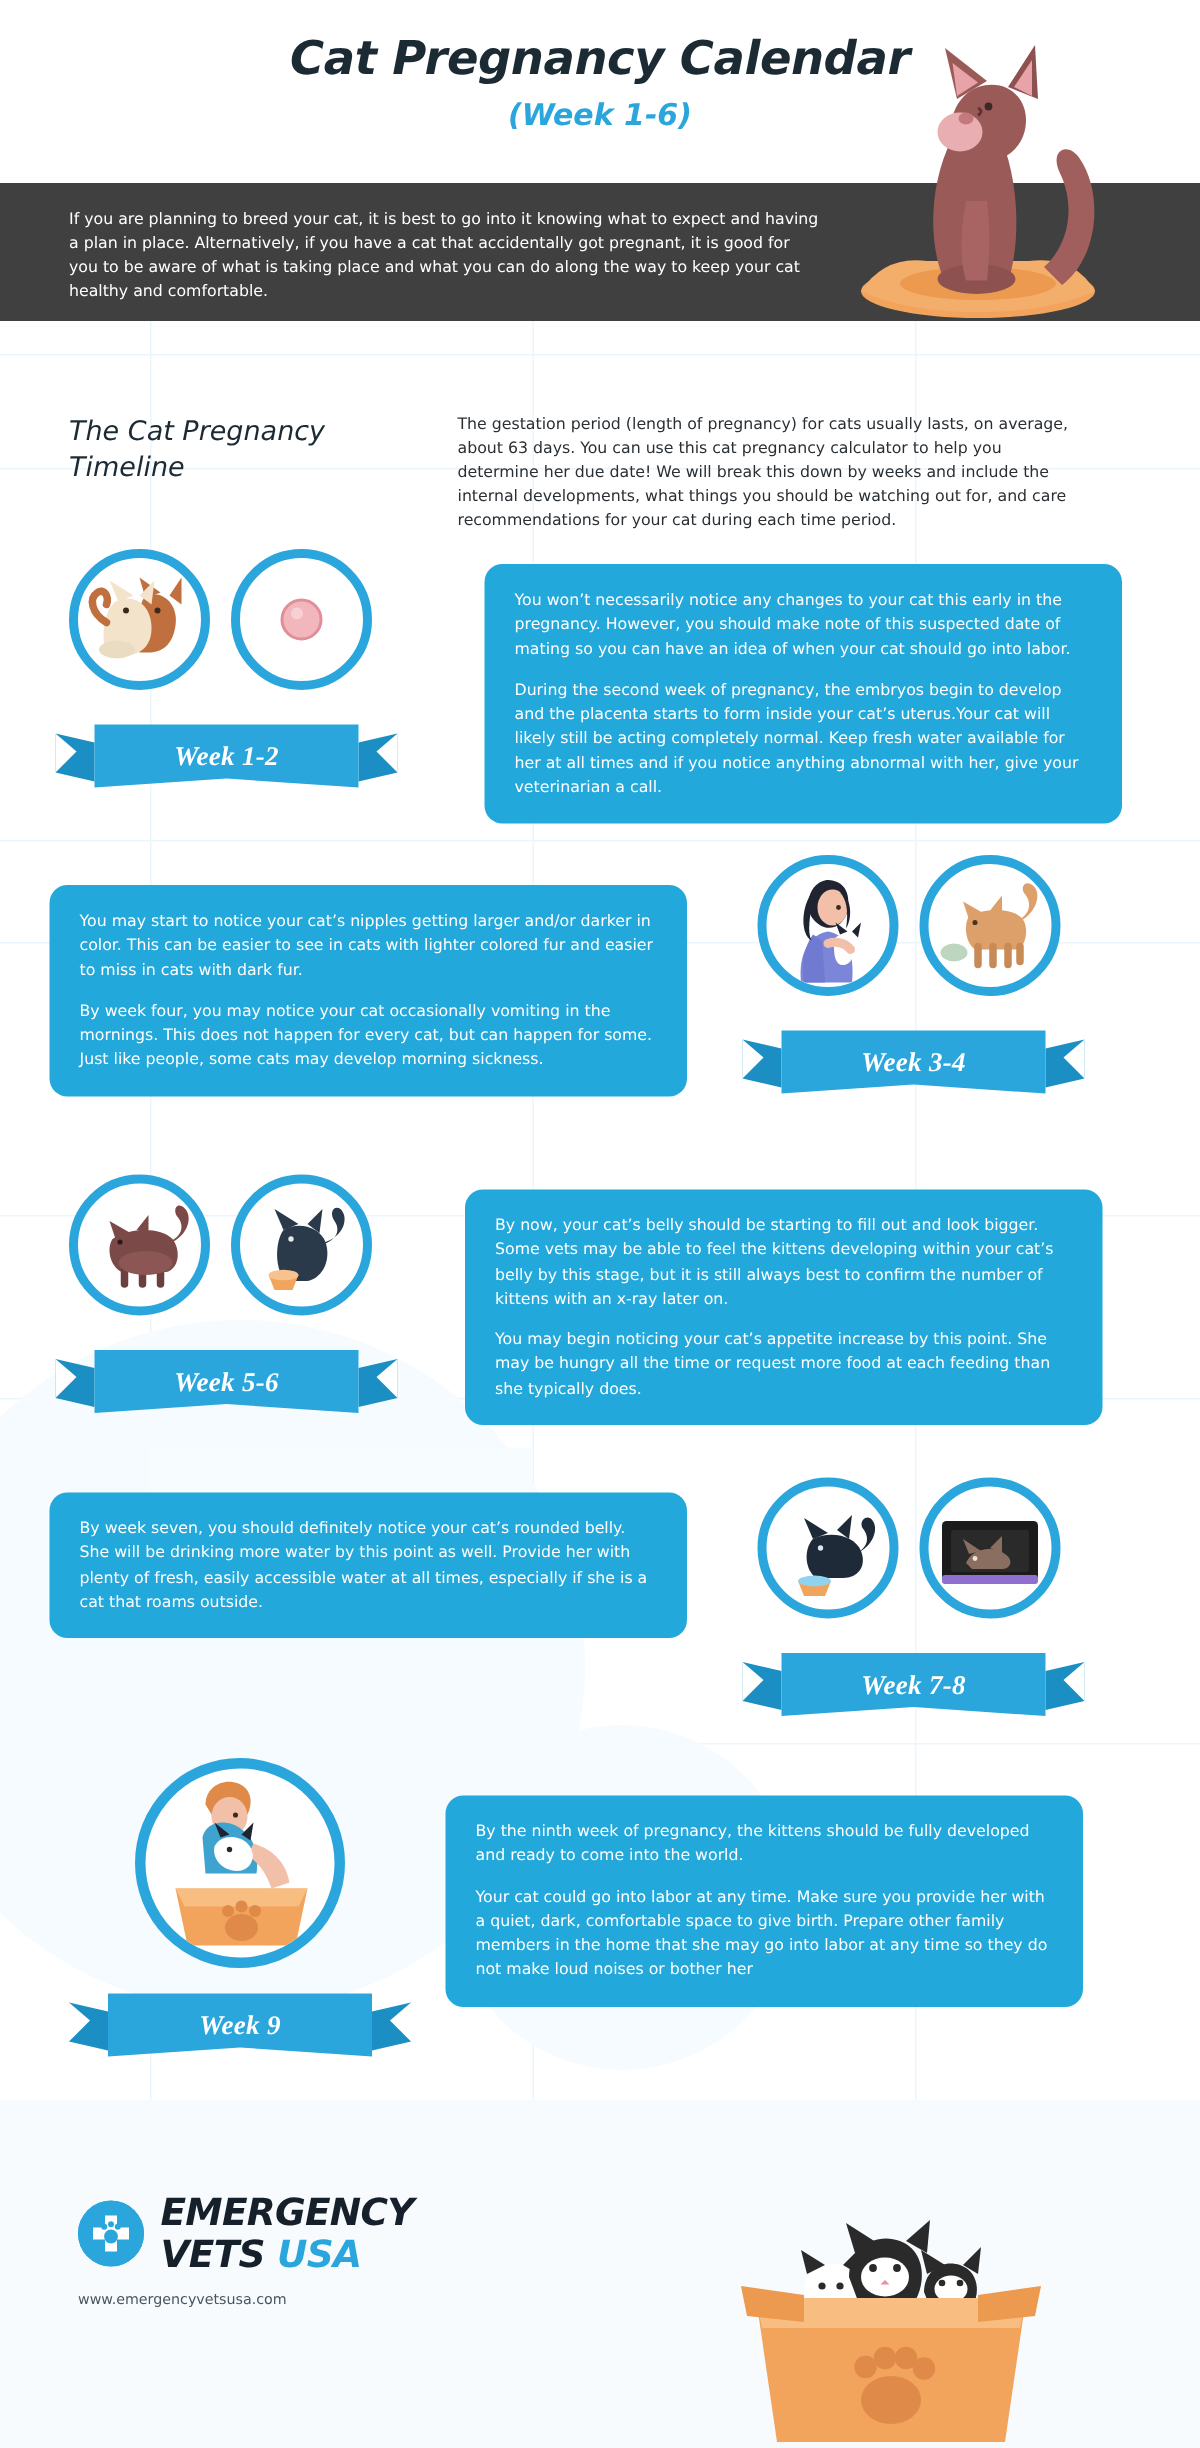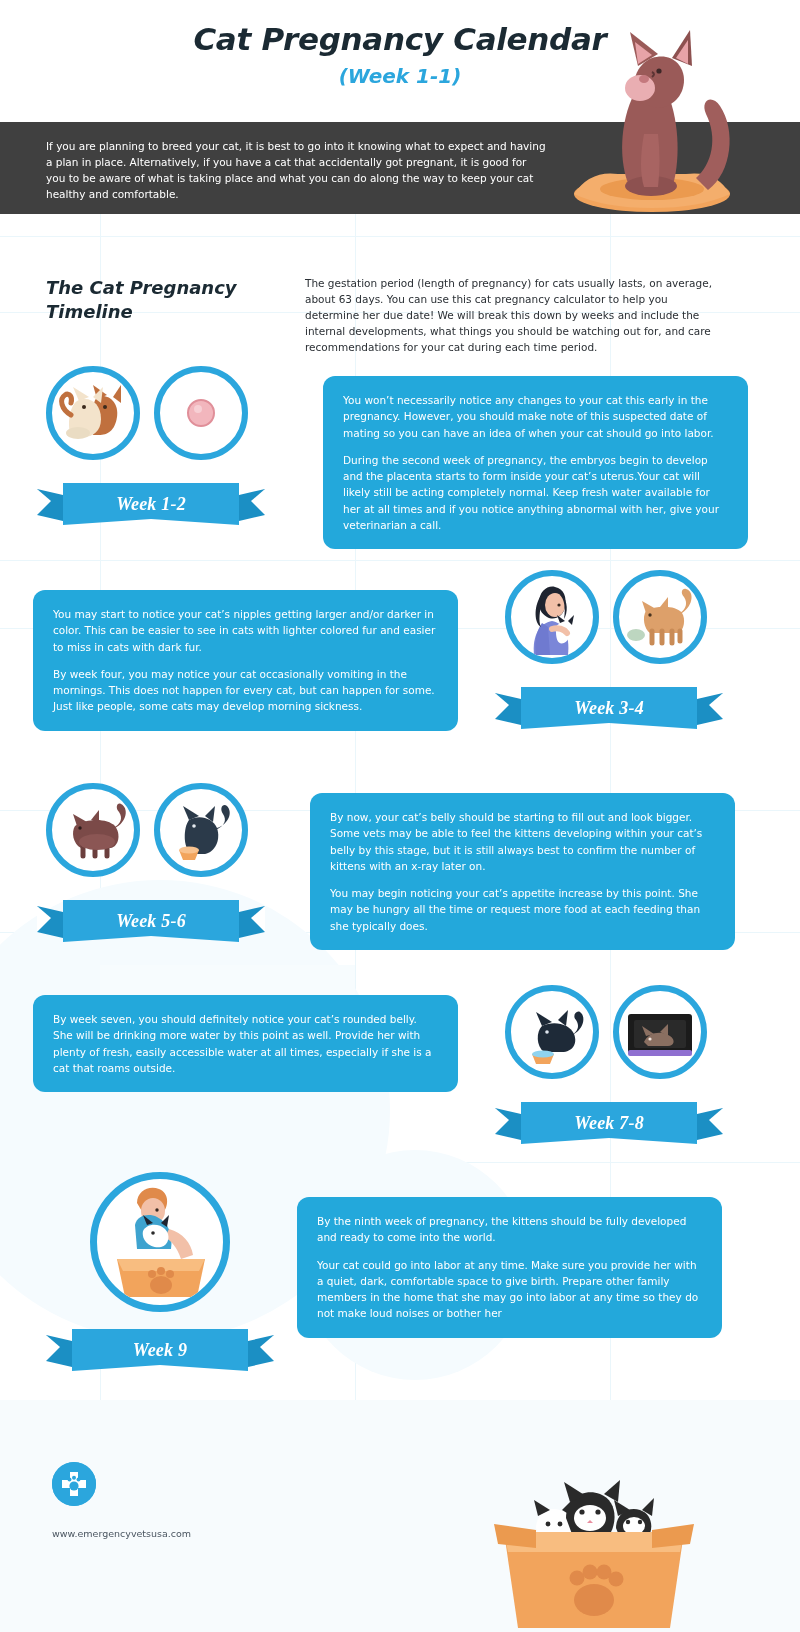--- a/index.html
+++ b/index.html
@@ -112,21 +112,21 @@
     margin-top: 44px;
     height: 110px;
   }
   .timeline-title {
     position: absolute;
     left: 46px;
     top: 18px;
     width: 230px;
     font-family: "DejaVu Sans", sans-serif;
     font-size: 18px;
-    font-weight: 700;
+    font-weight: 400;
     font-style: italic;
     color: #1b2a33;
     line-height: 1.35;
   }
   .timeline-desc {
     position: absolute;
     left: 305px;
     top: 18px;
     width: 420px;
     font-size: 10.5px;
@@ -273,21 +273,21 @@
     <div class="bg-grid-h" style="top:932px;"></div>
     <div class="bg-grid-h" style="top:1162px;"></div>
     <div class="bg-grid-h" style="top:1400px;"></div>
     <div class="bg-blob" style="left:-70px; top:880px; width:460px; height:460px;"></div>
     <div class="bg-blob" style="left:300px; top:1150px; width:230px; height:230px;"></div>
     <div class="bg-block" style="left:100px;top:965px;width:255px;height:80px;"></div>
   </div>
 
   <div class="header">
     <div class="title">Cat Pregnancy Calendar</div>
-    <div class="subtitle">(Week 1-1)</div>
+    <div class="subtitle">(Week 1-6)</div>
   </div>
 
   <div class="header-cat">
     <svg viewBox="0 0 180 190" width="180" height="190">
 
       <ellipse cx="92" cy="172" rx="78" ry="18" fill="#f2a45c"></ellipse>
       <path d="M14 172 Q30 148 58 152 L126 152 Q156 148 170 172 Q140 186 92 186 Q44 186 14 172Z" fill="#f4ae6c"></path>
       <ellipse cx="92" cy="167" rx="52" ry="11" fill="#eb9a4f"></ellipse>
 
       <path d="M148 168 C172 150 176 108 160 84 C152 72 140 78 146 92 C158 116 152 142 136 156Z" fill="#a05e5c"></path>
@@ -545,20 +545,27 @@
     <div class="logo-wrap">
       <div class="logo-mark">
         <svg viewBox="0 0 44 44" width="44" height="44">
           <circle cx="22" cy="22" r="22" fill="#2ba6dd"></circle>
           <path d="M18 10 h8 v8 h8 v8 h-8 v8 h-8 v-8 h-8 v-8 h8 Z" fill="#ffffff"></path>
           <circle cx="22" cy="24" r="4.6" fill="#2ba6dd"></circle>
           <circle cx="17.5" cy="17.5" r="2" fill="#2ba6dd"></circle>
           <circle cx="22" cy="15.8" r="2" fill="#2ba6dd"></circle>
           <circle cx="26.5" cy="17.5" r="2" fill="#2ba6dd"></circle>
         </svg>
+      </div>
+      <div class="logo-text">
+        <div class="logo-line1">EMERGENCY</div>
+        <div class="logo-line2">
+          <span>VETS</span>
+          <span class="logo-usa">USA</span>
+        </div>
       </div>
     </div>
 
     <div class="logo-url">www.emergencyvetsusa.com</div>
 
     <div class="footer-art">
       <svg viewBox="0 0 300 200" width="300" height="200">
 
         <g>
           <path d="M96 96 C96 82 108 74 120 78 C132 82 134 96 128 106 L100 106 Z" fill="#ffffff"></path>

